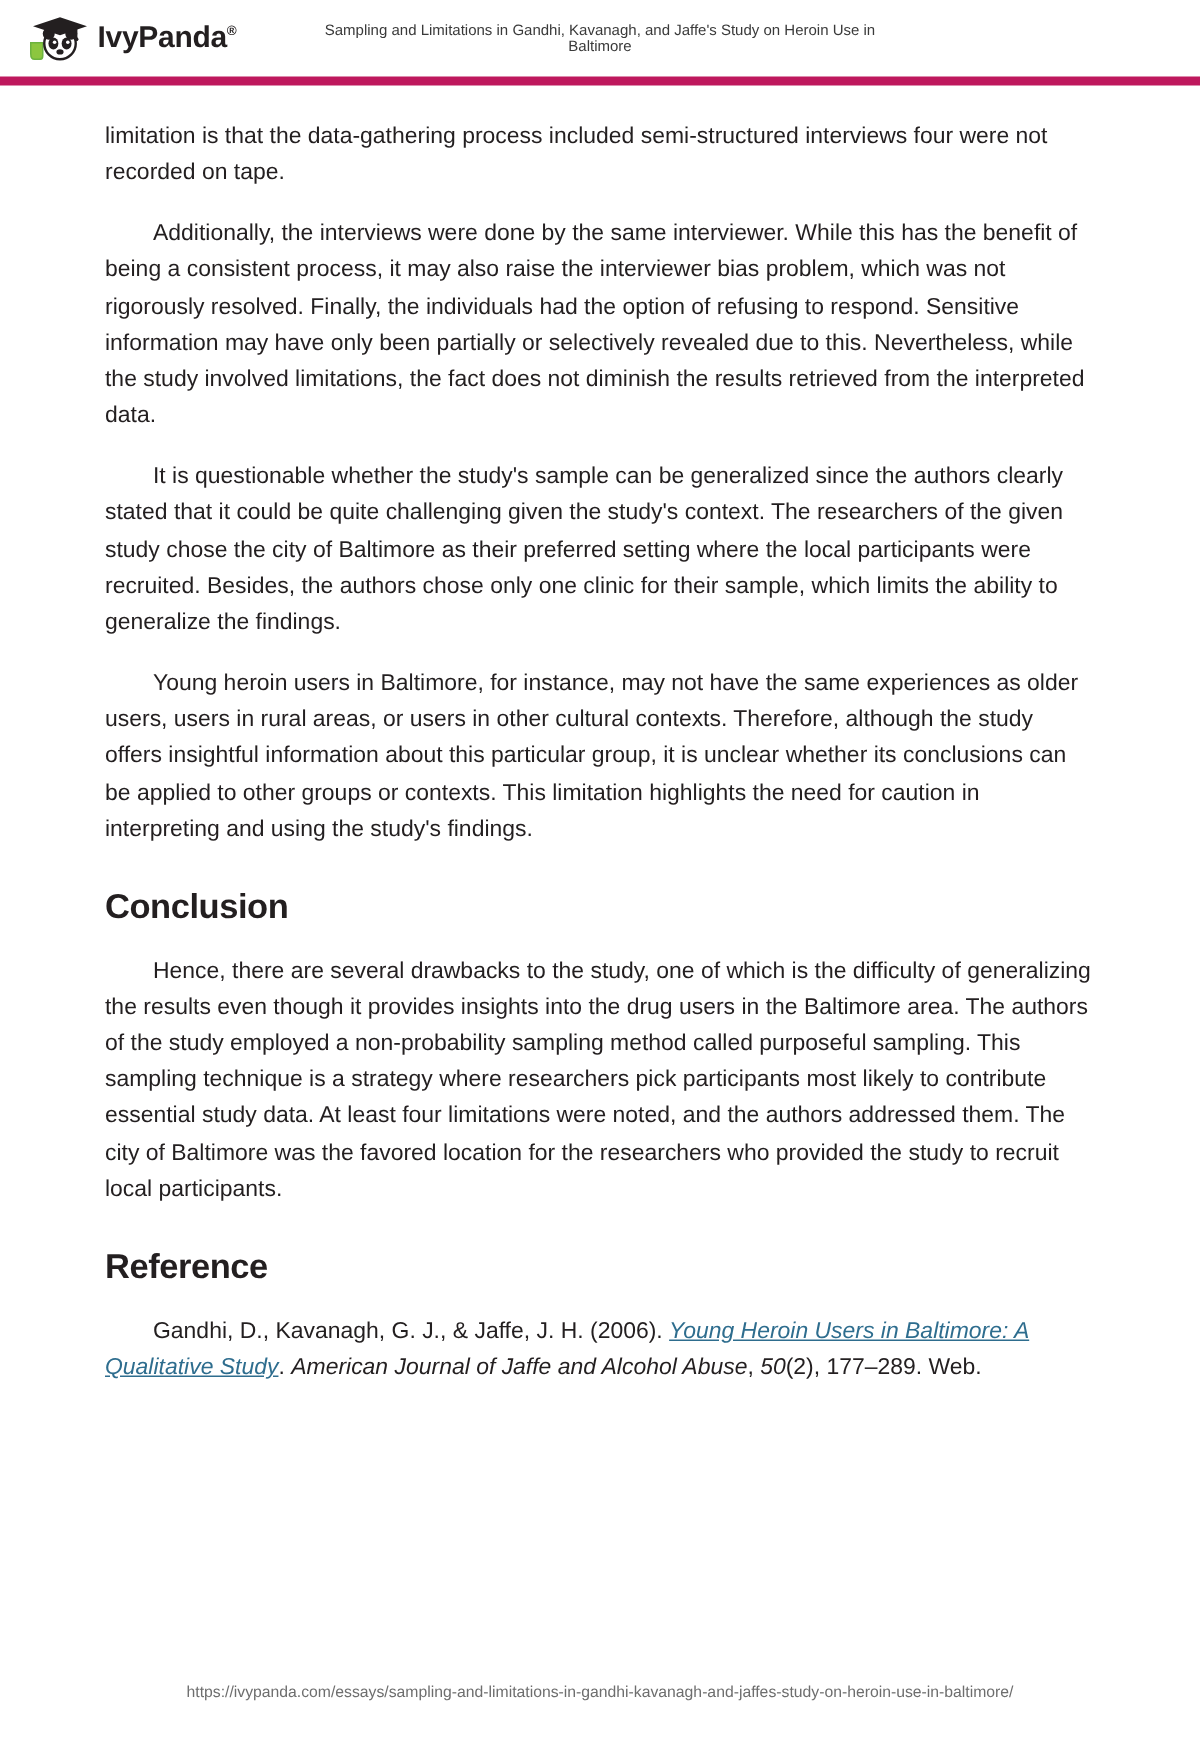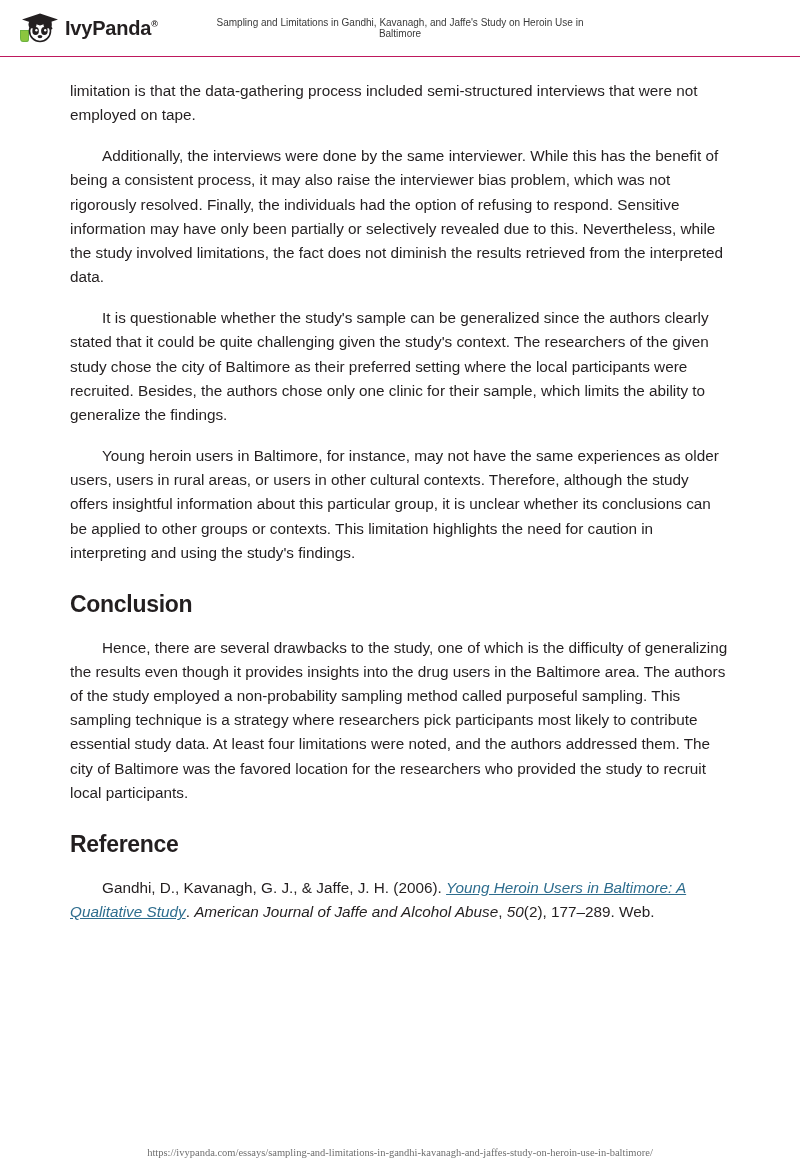--- a/index.html
+++ b/index.html
@@ -17,21 +17,21 @@
   }
   .page {
     width: 800px;
     height: 1160px;
     position: relative;
     box-sizing: border-box;
   }
   
   .header {
     height: 57px;
-    border-bottom: 1px solid #be185d;
+    border-bottom: 6px solid #be185d;
     display: flex;
     align-items: center;
     padding: 0 18px;
     box-sizing: border-box;
     position: relative;
   }
   .brand {
     display: flex;
     align-items: center;
     gap: 7px;
@@ -99,27 +99,26 @@
     color: #2e6d8e;
     text-decoration: underline;
     font-style: italic;
   }
   .ital {
     font-style: italic;
   }
   
   .footer {
     position: absolute;
-    bottom: 2px;
+    bottom: 26px;
     left: 0;
     width: 100%;
     text-align: center;
     font-size: 10.5px;
     color: #6e6e6e;
-    font-family: Liberation Serif, serif;
   }
 </style>
 </head>
 <body>
 
 <div class="page">
 
   <div class="header">
     <div class="brand">
       <span class="brand-logo">
@@ -139,21 +138,21 @@
           <circle cx="33" cy="16.2" r="1.3" fill="#231f20"></circle>
         </svg>
       </span>
       <span class="brand-text"><span>IvyPanda</span><span class="reg">®</span></span>
     </div>
     <div class="header-title">Sampling and Limitations in Gandhi, Kavanagh, and Jaffe's Study on Heroin Use in Baltimore</div>
   </div>
 
   <div class="content">
 
-    <p class="para">limitation is that the data-gathering process included semi-structured interviews that were not employed on tape.</p>
+    <p class="para">limitation is that the data-gathering process included semi-structured interviews four were not recorded on tape.</p>
     <p class="para indent">Additionally, the interviews were done by the same interviewer. While this has the benefit of being a consistent process, it may also raise the interviewer bias problem, which was not rigorously resolved. Finally, the individuals had the option of refusing to respond. Sensitive information may have only been partially or selectively revealed due to this. Nevertheless, while the study involved limitations, the fact does not diminish the results retrieved from the interpreted data.</p>
     <p class="para indent">It is questionable whether the study's sample can be generalized since the authors clearly stated that it could be quite challenging given the study's context. The researchers of the given study chose the city of Baltimore as their preferred setting where the local participants were recruited. Besides, the authors chose only one clinic for their sample, which limits the ability to generalize the findings.</p>
     <p class="para indent">Young heroin users in Baltimore, for instance, may not have the same experiences as older users, users in rural areas, or users in other cultural contexts. Therefore, although the study offers insightful information about this particular group, it is unclear whether its conclusions can be applied to other groups or contexts. This limitation highlights the need for caution in interpreting and using the study's findings.</p>
 
     <h2 class="heading">Conclusion</h2>
     <p class="para indent">Hence, there are several drawbacks to the study, one of which is the difficulty of generalizing the results even though it provides insights into the drug users in the Baltimore area. The authors of the study employed a non-probability sampling method called purposeful sampling. This sampling technique is a strategy where researchers pick participants most likely to contribute essential study data. At least four limitations were noted, and the authors addressed them. The city of Baltimore was the favored location for the researchers who provided the study to recruit local participants.</p>
 
     <h2 class="heading">Reference</h2>
     <p class="reference-para"><span>Gandhi, D., Kavanagh, G. J., &amp; Jaffe, J. H. (2006). </span><a class="ref-link" href="#">Young Heroin Users in Baltimore: A Qualitative Study</a><span>. </span><span class="ital">American Journal of Jaffe and Alcohol Abuse</span><span>, </span><span class="ital">50</span><span>(2), 177–289. Web.</span></p>
 

